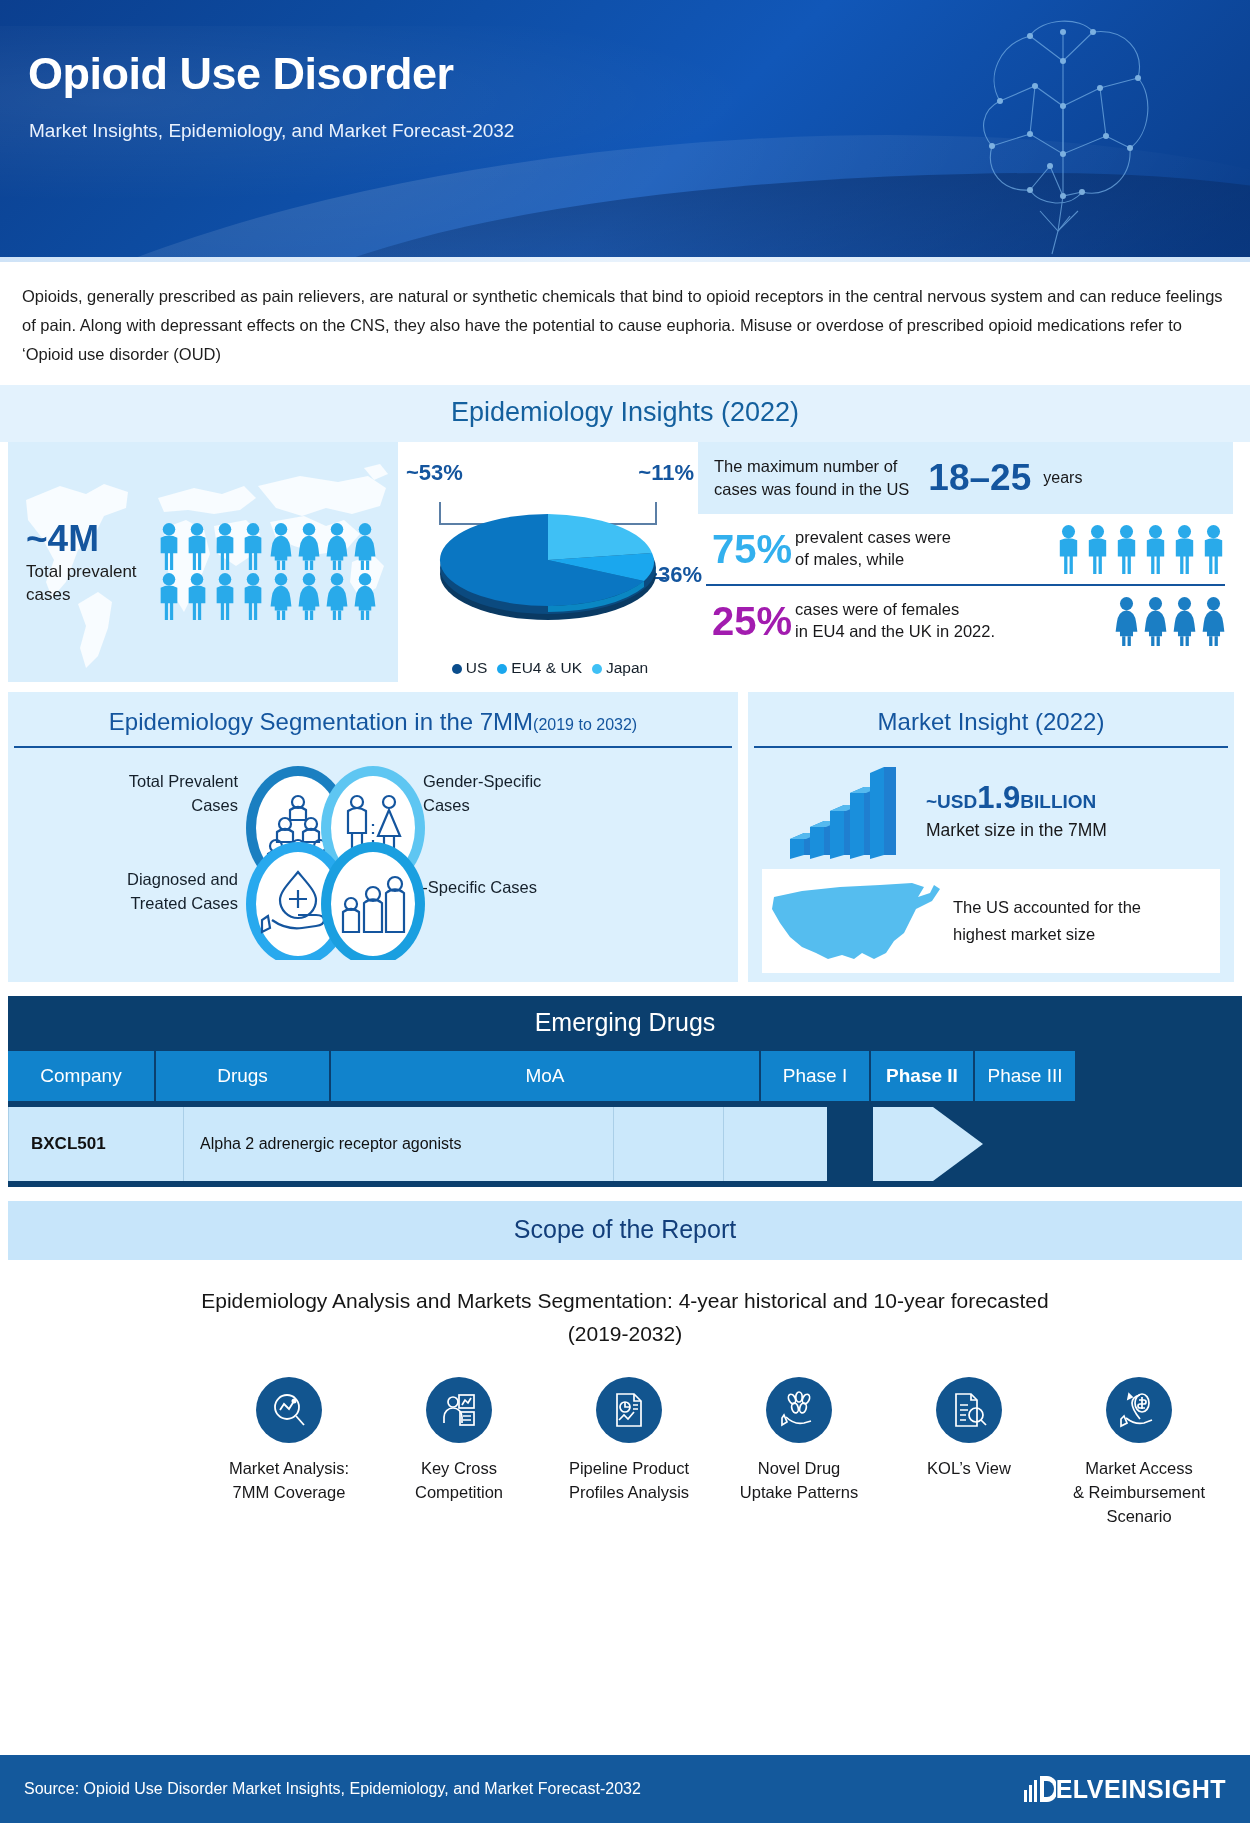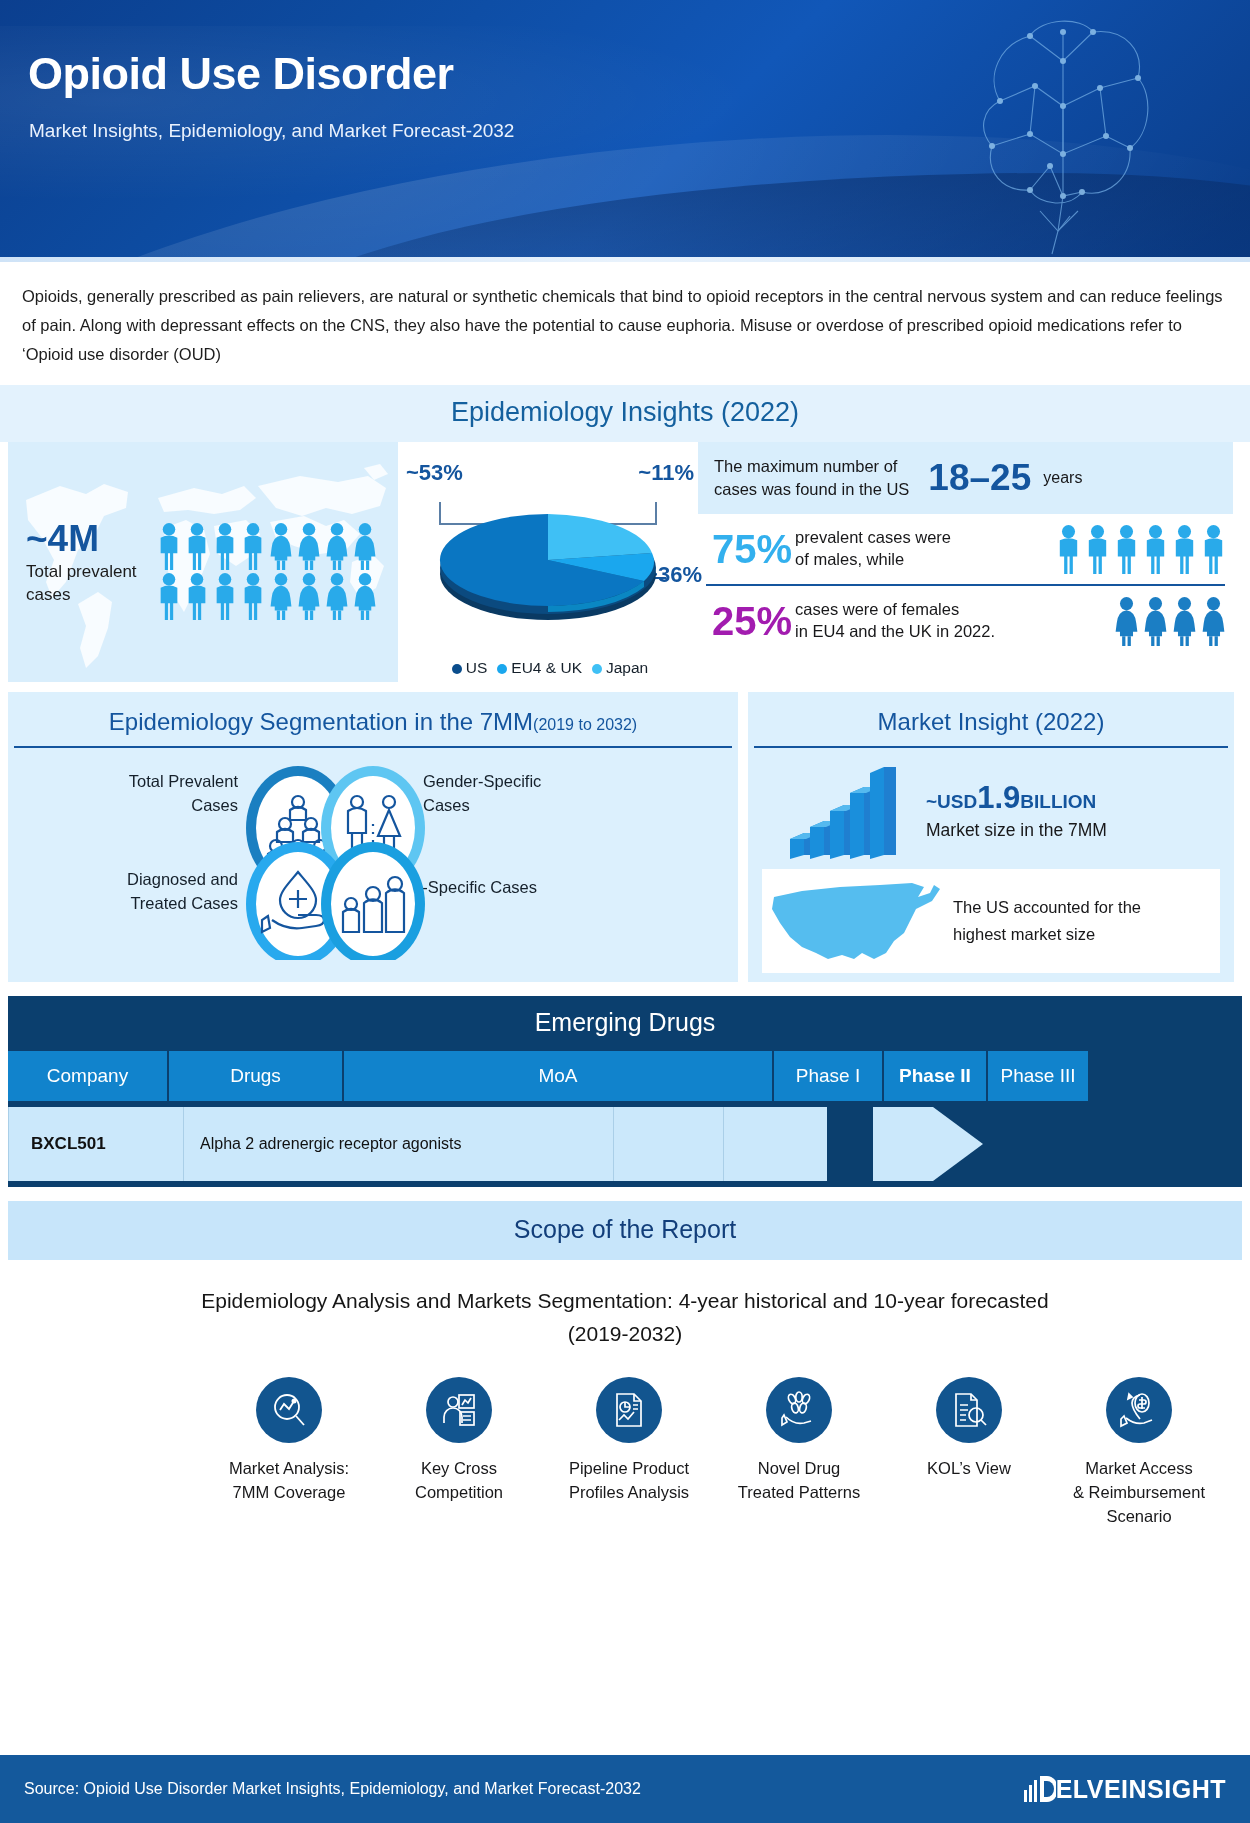--- a/index.html
+++ b/index.html
@@ -141,21 +141,21 @@
   .drugs-wrap { margin: 14px 8px 0 8px; }
   .drugs-title {
     background: #0b3f6e; color: #ffffff; text-align: center;
     font-size: 25px; padding: 12px 0 14px 0;
   }
   .drugs-head { display: flex; background: #0b3f6e; }
   .drugs-head .cell {
     background: #1183cc; color: #ffffff; font-size: 19px;
     text-align: center; padding: 14px 0; border-right: 2px solid #0b3f6e;
   }
-  .c-company { width: 161px; }
+  .c-company { width: 148px; }
   .c-drugs { width: 175px; }
   .c-moa { width: 430px; }
   .c-p1 { width: 110px; }
   .c-p2 { width: 104px; font-weight: bold; }
   .c-p3 { width: 100px; border-right: none !important; }
   .drugs-body { background: #0b3f6e; padding: 6px 0 6px 0; position: relative; }
   .drug-row { display: flex; align-items: stretch; height: 74px; position: relative; }
   .dr-cell { background: #cbe8fb; display: flex; align-items: center; }
   .dr-logo { width: 150px; justify-content: center; background: #cbe8fb; }
   .logo-box {
@@ -675,21 +675,21 @@
         <ellipse cx="19" cy="6" rx="3.2" ry="5"></ellipse>
         <ellipse cx="26" cy="8" rx="3.2" ry="5" transform="rotate(25 26 8)"></ellipse>
         <ellipse cx="15" cy="17" rx="3.2" ry="5" transform="rotate(-15 15 17)"></ellipse>
         <ellipse cx="23" cy="17" rx="3.2" ry="5" transform="rotate(15 23 17)"></ellipse>
         <path d="M6 26 q8 8 18 6 l7 -2"></path>
         <path d="M4 24 l-2 3 v7 l5 -3 z"></path>
       </svg>
     </div>
     <div class="scope-text">
       <div>Novel Drug</div>
-      <div>Treated Patterns</div>
+      <div>Uptake Patterns</div>
     </div>
   </div>
 
   <div class="scope-item">
     <div class="scope-circle">
       <svg width="38" height="38" viewBox="0 0 38 38" fill="none" stroke="#ffffff" stroke-width="1.7">
         <path d="M6 3 h15 l6 6 v26 h-21 z"></path>
           <path d="M21 3 v6 h6"></path>
         <path d="M10 14 h8 M10 19 h8 M10 24 h6 M10 29 h6"></path>
         <circle cx="26" cy="24" r="7"></circle>

